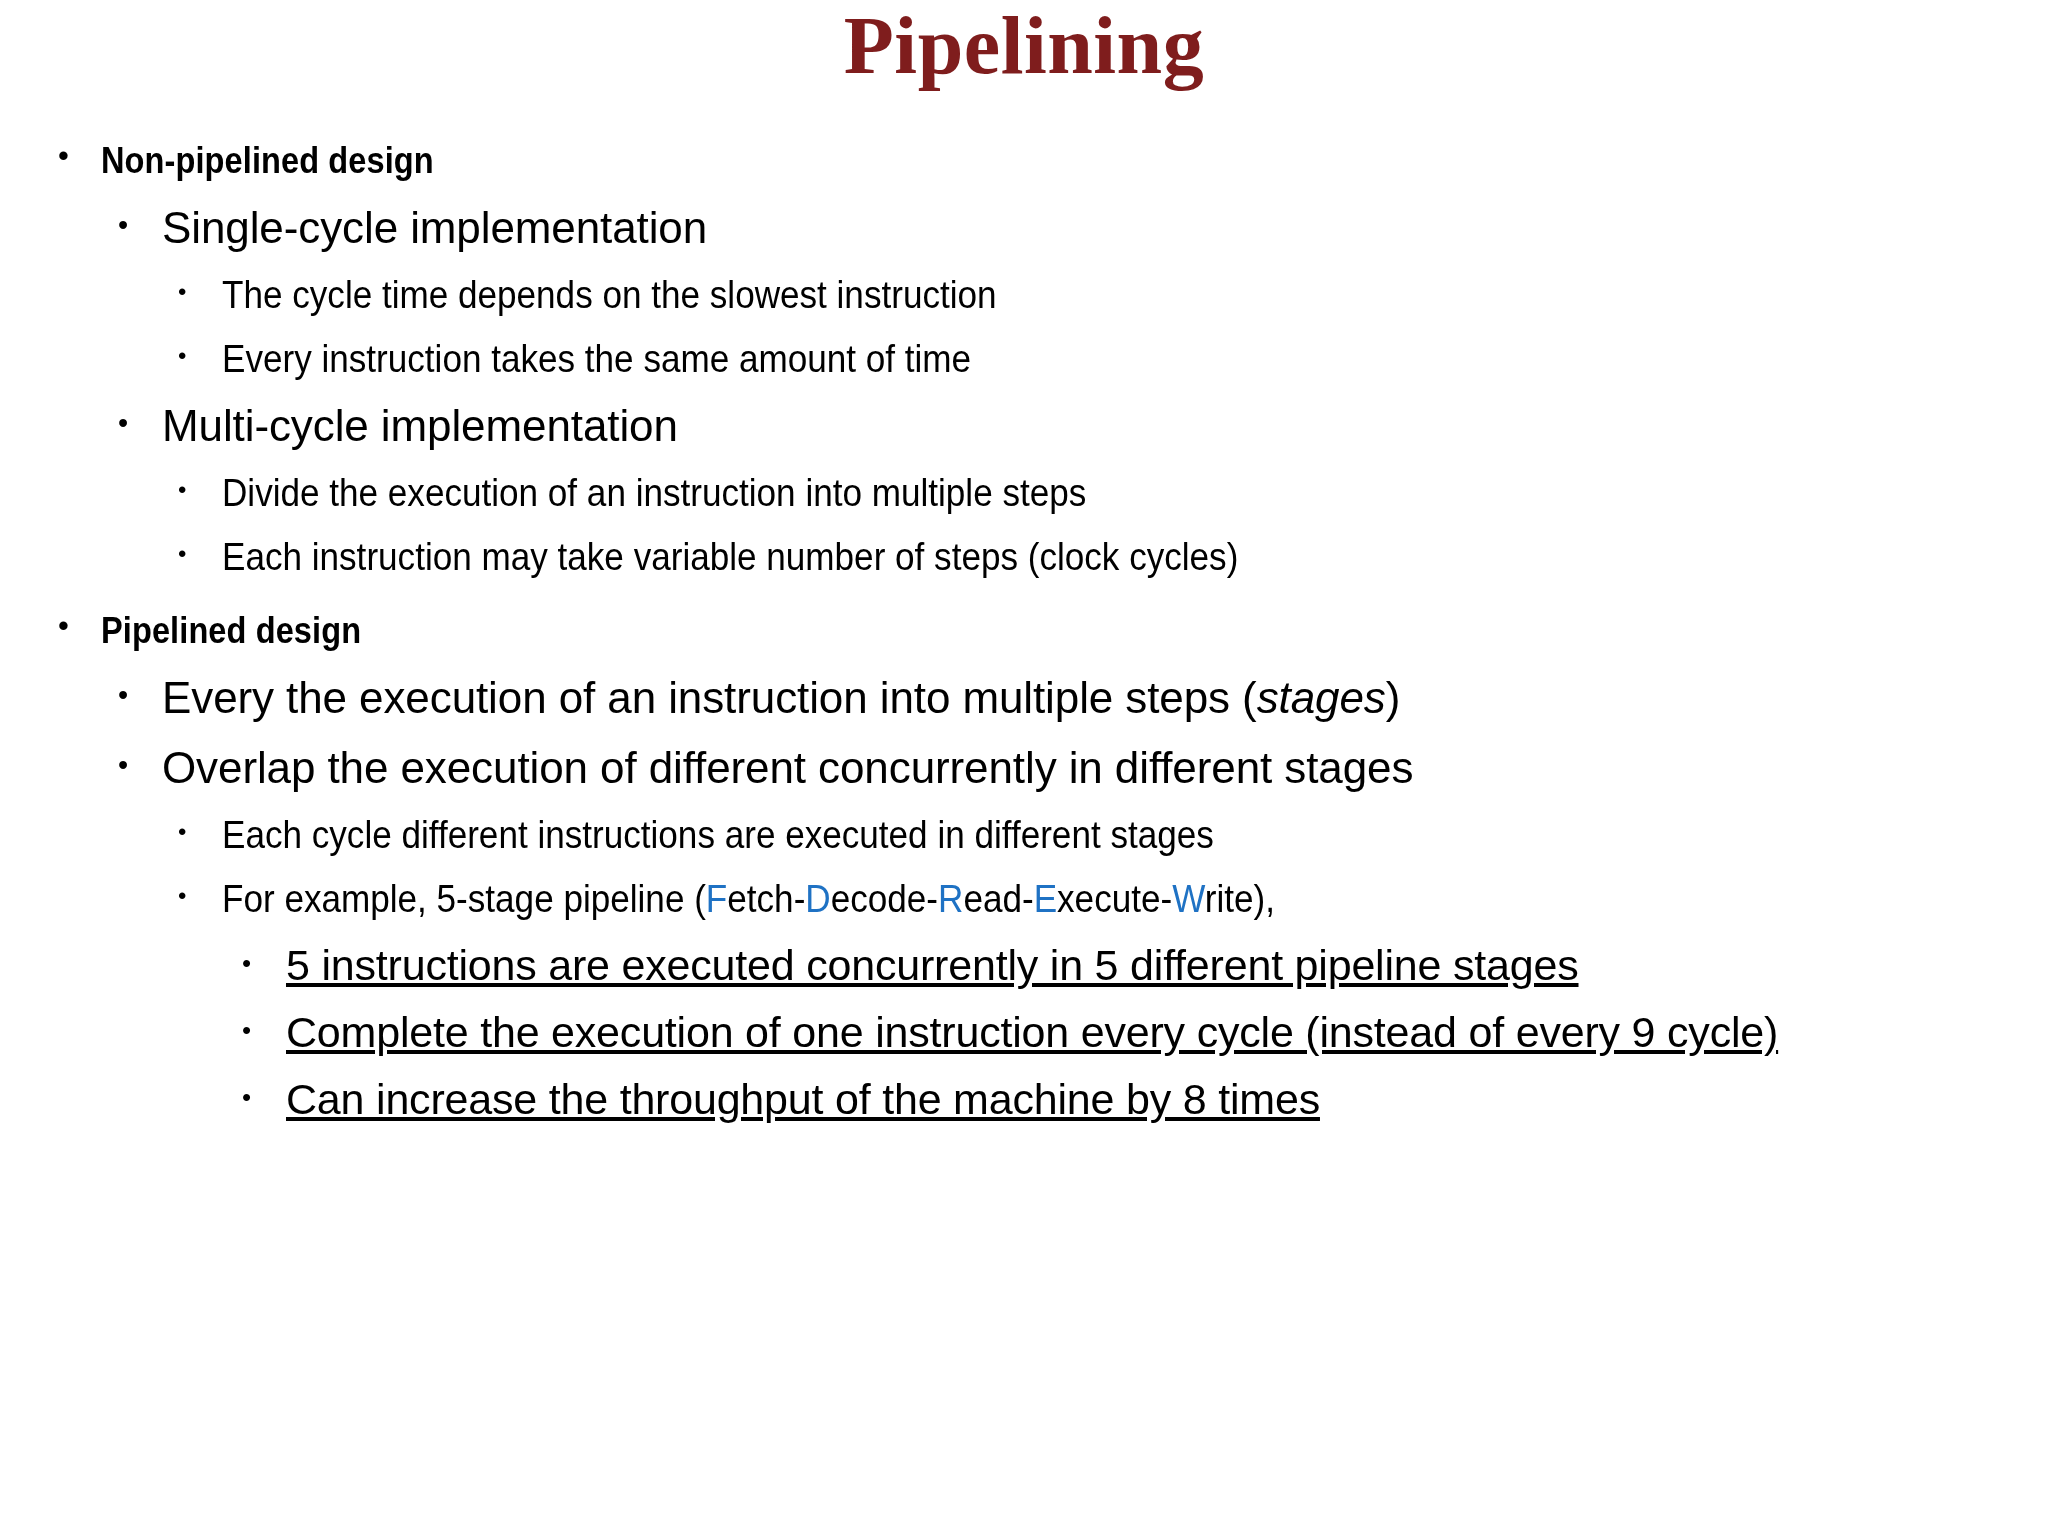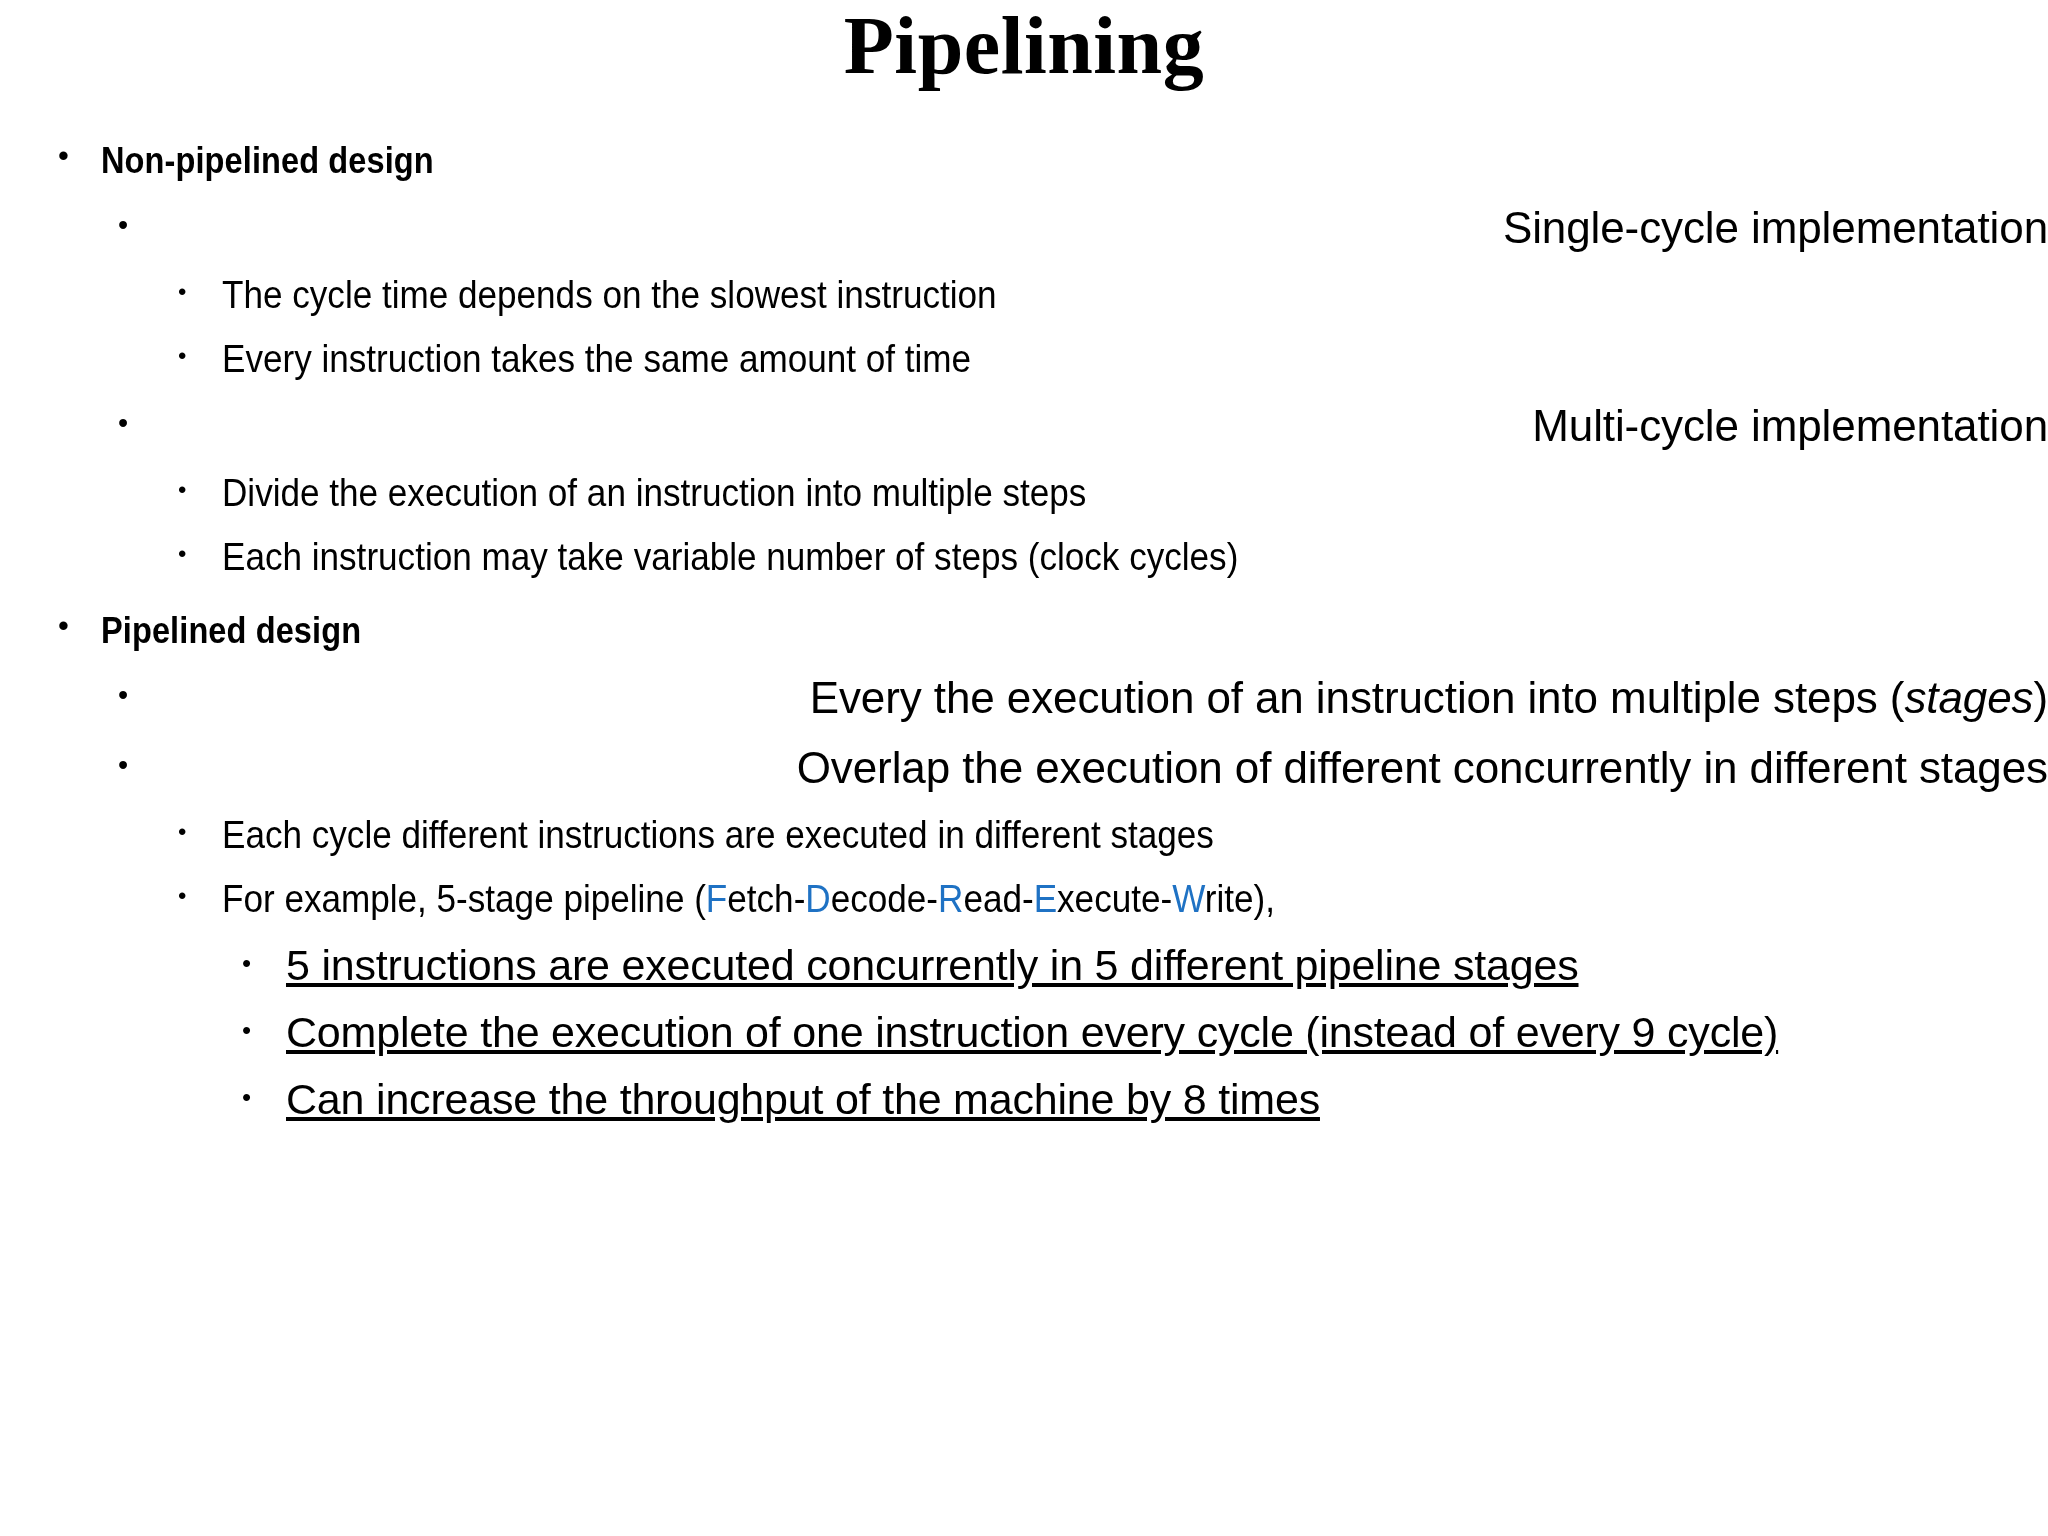--- a/index.html
+++ b/index.html
@@ -28,21 +28,21 @@
   .slide-title {
     position: absolute;
     top: 2px;
     left: 0;
     width: 2048px;
     text-align: center;
     font-family: "Liberation Serif", "DejaVu Serif", serif;
     font-weight: bold;
     font-size: 82px;
     line-height: 1.08;
-    color: #000000;
+    color: #7f1d1d;
     letter-spacing: 0.5px;
   }
 
   
   .body-block {
     position: absolute;
     top: 138px;
     left: 0;
     width: 2048px;
   }
@@ -97,21 +97,20 @@
     font-size: 29px;
     position: relative;
     top: -8px;
   }
   .lvl2 .bullet-text {
     font-family: "Liberation Sans", sans-serif;
     font-weight: normal;
     font-size: 44px;
     line-height: 56px;
     letter-spacing: -0.1px;
-    text-align: right;
   }
 
   
   .lvl3 {
     padding-left: 178px;
     margin-bottom: 14px;
   }
   .lvl3 .bullet-mark {
     width: 44px;
     font-size: 24px;

